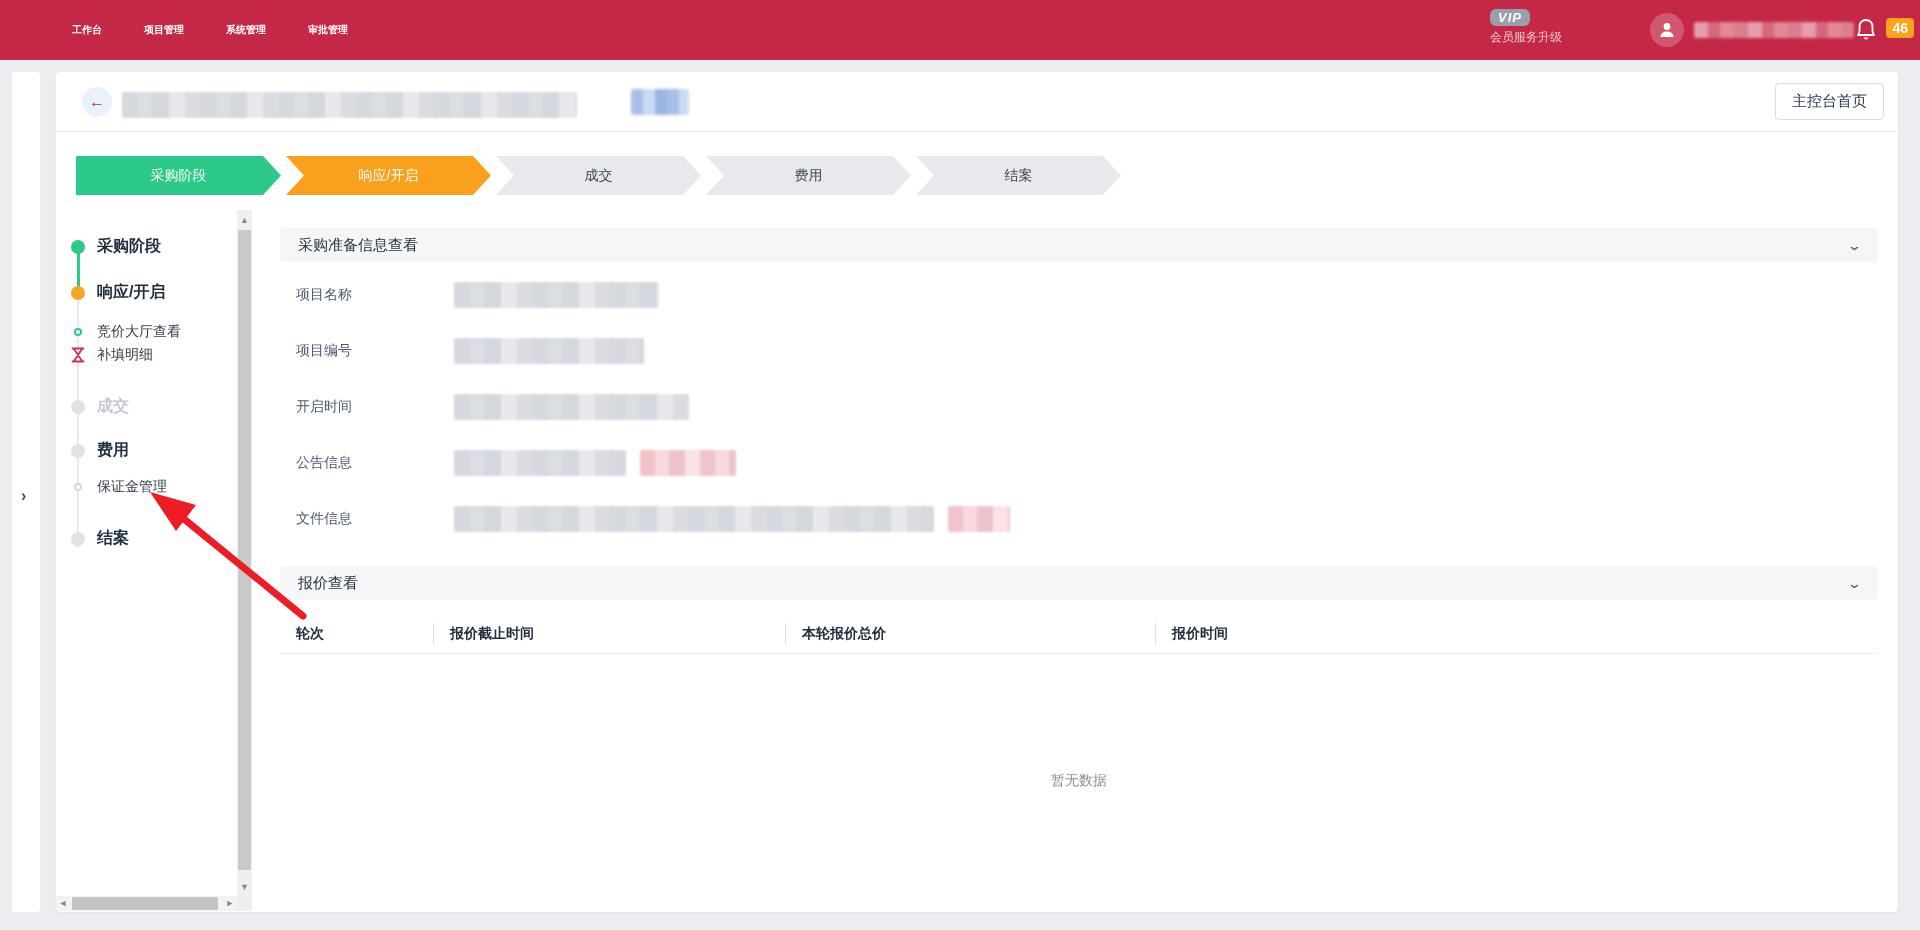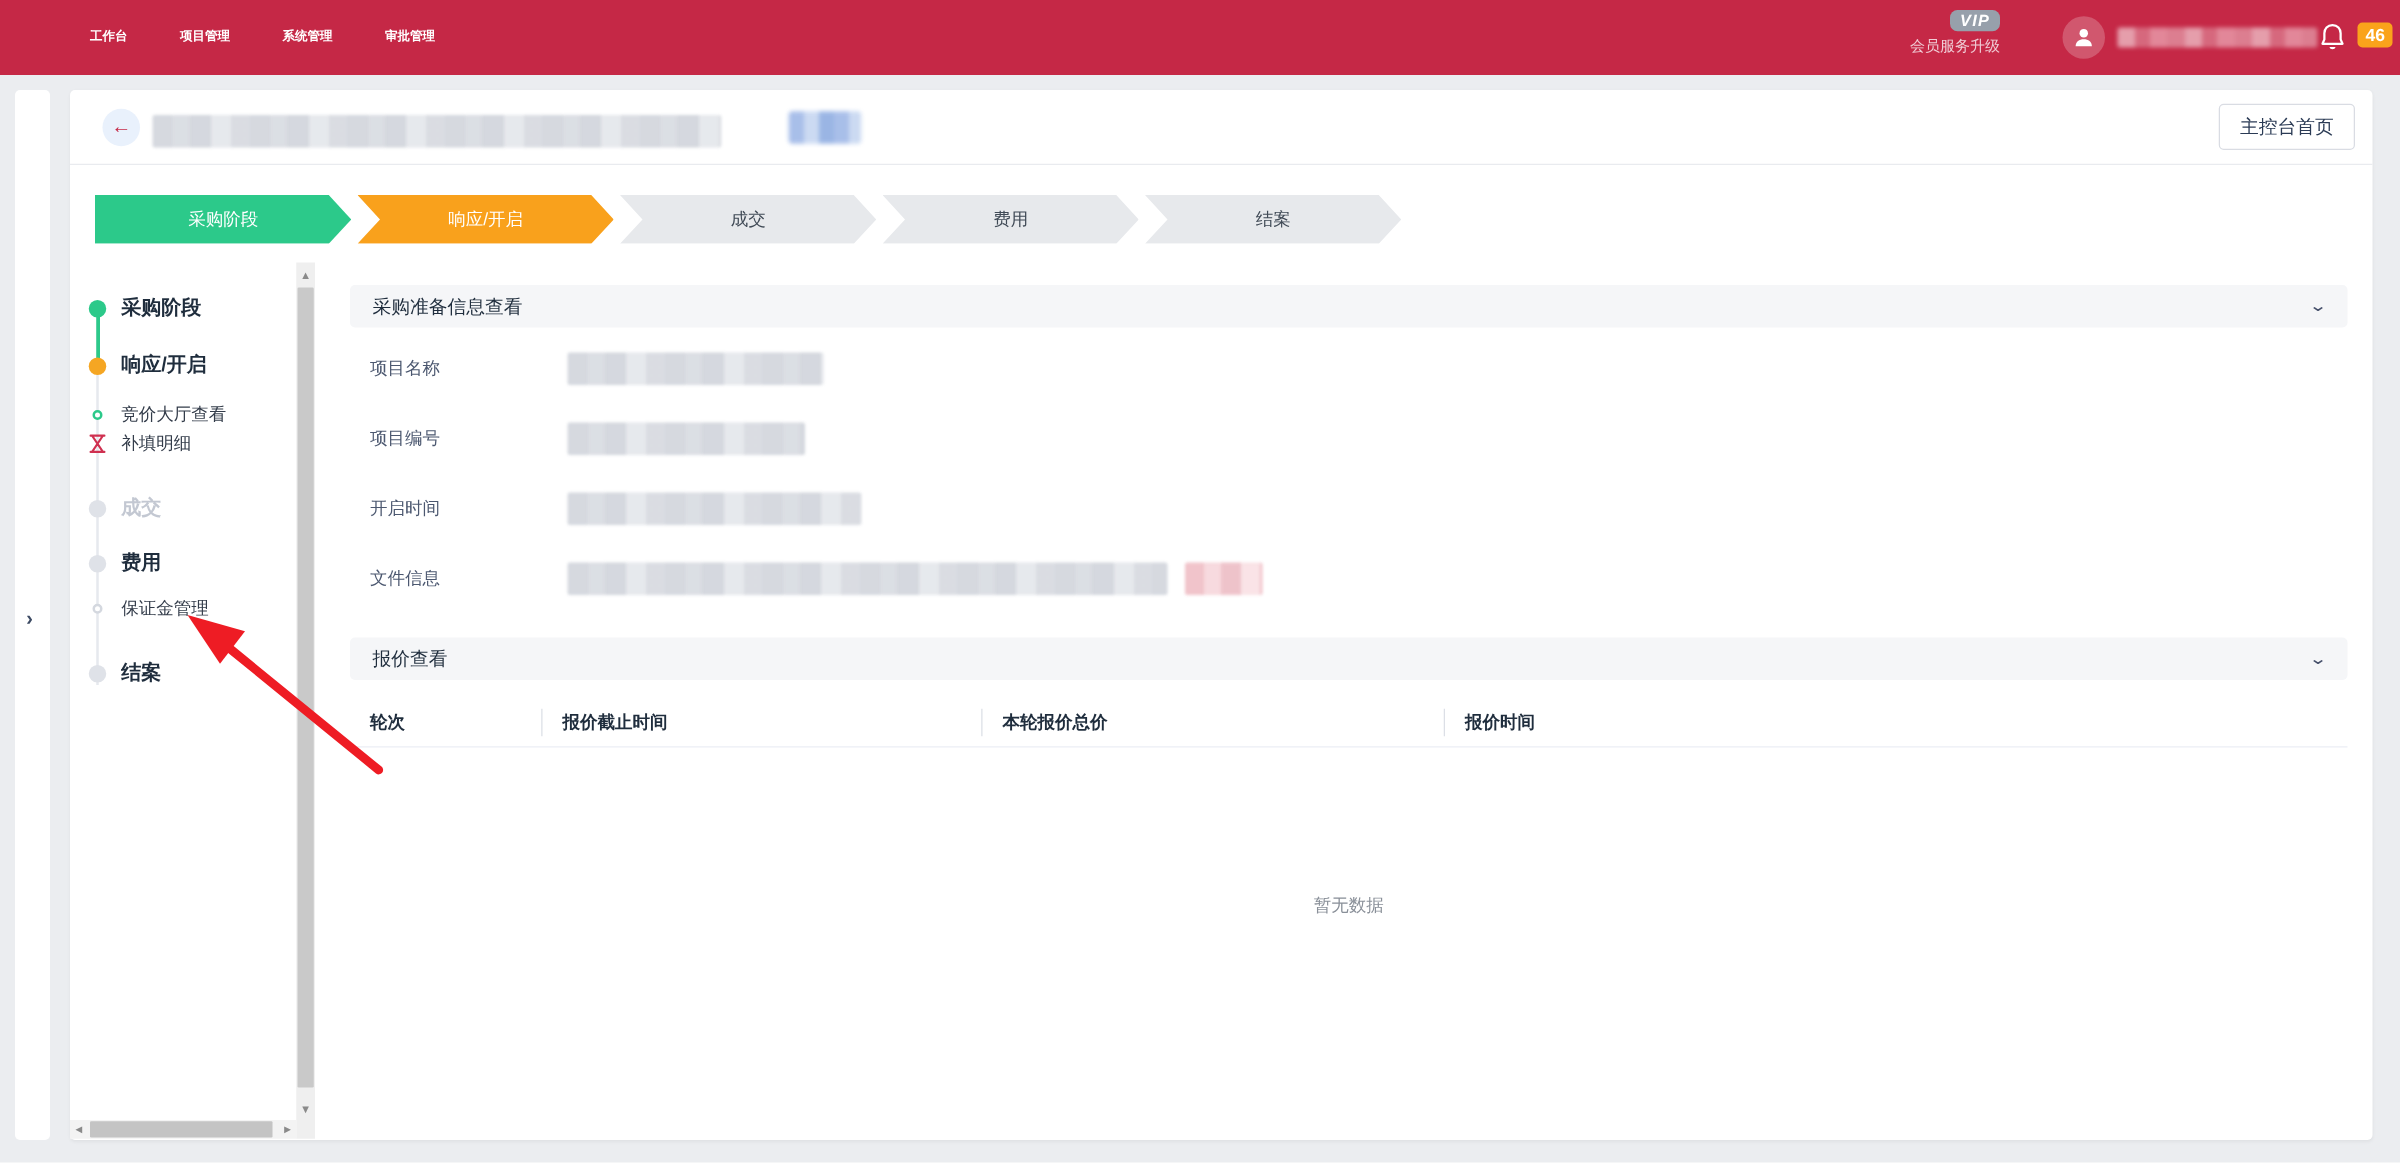--- a/index.html
+++ b/index.html
@@ -3,21 +3,21 @@
 <meta charset="utf-8">
 <style>
   * { margin:0; padding:0; box-sizing:border-box; }
   html,body { width:1920px; height:930px; overflow:hidden; }
   body { background:#ebedf0; font-family:"Liberation Sans","DejaVu Sans",sans-serif; color:#2b3547; }
 
   
   .navbar { position:absolute; left:0; top:0; width:1920px; height:60px; background:#c52846; display:flex; align-items:center; }
   .nav-menu { display:flex; margin-left:72px; gap:42px; }
   .nav-menu .nav-item { color:#fff; font-size:10px; cursor:pointer; line-height:60px;font-weight:bold; }
-  .vip-wrap { position:absolute; right:320px; top:8px; width:110px; text-align:right; cursor:pointer; }
+  .vip-wrap { position:absolute; right:320px; top:8px; width:110px; text-align:left; cursor:pointer; }
   .vip-badge { display:inline-block; background:#97a0ab; color:#fff; font-style:italic; font-weight:bold; font-size:13px; border-radius:6px; padding:1px 8px; letter-spacing:1px; }
   .vip-label { display:block; color:#f0cdd6; font-size:12px; margin-top:3px; }
   .avatar { position:absolute; right:236px; top:13px; width:34px; height:34px; border-radius:50%; background:rgba(255,255,255,.22); display:flex; align-items:center; justify-content:center; }
   .user-redact { position:absolute; right:66px; top:22px; width:160px; height:16px; border-radius:2px;
     background:repeating-linear-gradient(90deg, rgba(255,255,255,.55) 0 14px, rgba(255,255,255,.3) 14px 26px, rgba(255,230,235,.5) 26px 40px, rgba(255,255,255,.4) 40px 54px);
     filter:blur(1.5px); }
   .bell { position:absolute; right:42px; top:17px; width:24px; height:26px; cursor:pointer; }
   .notif-badge { position:absolute; right:6px; top:18px; background:#faa31b; color:#fff; font-size:14px; font-weight:bold; border-radius:4px; padding:2px 6px; line-height:16px; }
 
   
@@ -227,20 +227,25 @@
         </div>
         <div class="field">
           <span class="flabel">项目编号</span>
           <span class="redact" style="width:190px"></span>
         </div>
         <div class="field">
           <span class="flabel">开启时间</span>
           <span class="redact" style="width:235px"></span>
         </div>
         <div class="field">
+          <span class="flabel">公告信息</span>
+          <span class="redact" style="width:172px"></span>
+          <span class="redact red" style="width:96px"></span>
+        </div>
+        <div class="field">
           <span class="flabel">文件信息</span>
           <span class="redact" style="width:480px"></span>
           <span class="redact red" style="width:62px"></span>
         </div>
       </div>
 
       <div class="section-header" style="margin-top:26px">
         <span class="section-title">报价查看</span>
         <span class="chevron">⌄</span>
       </div>

